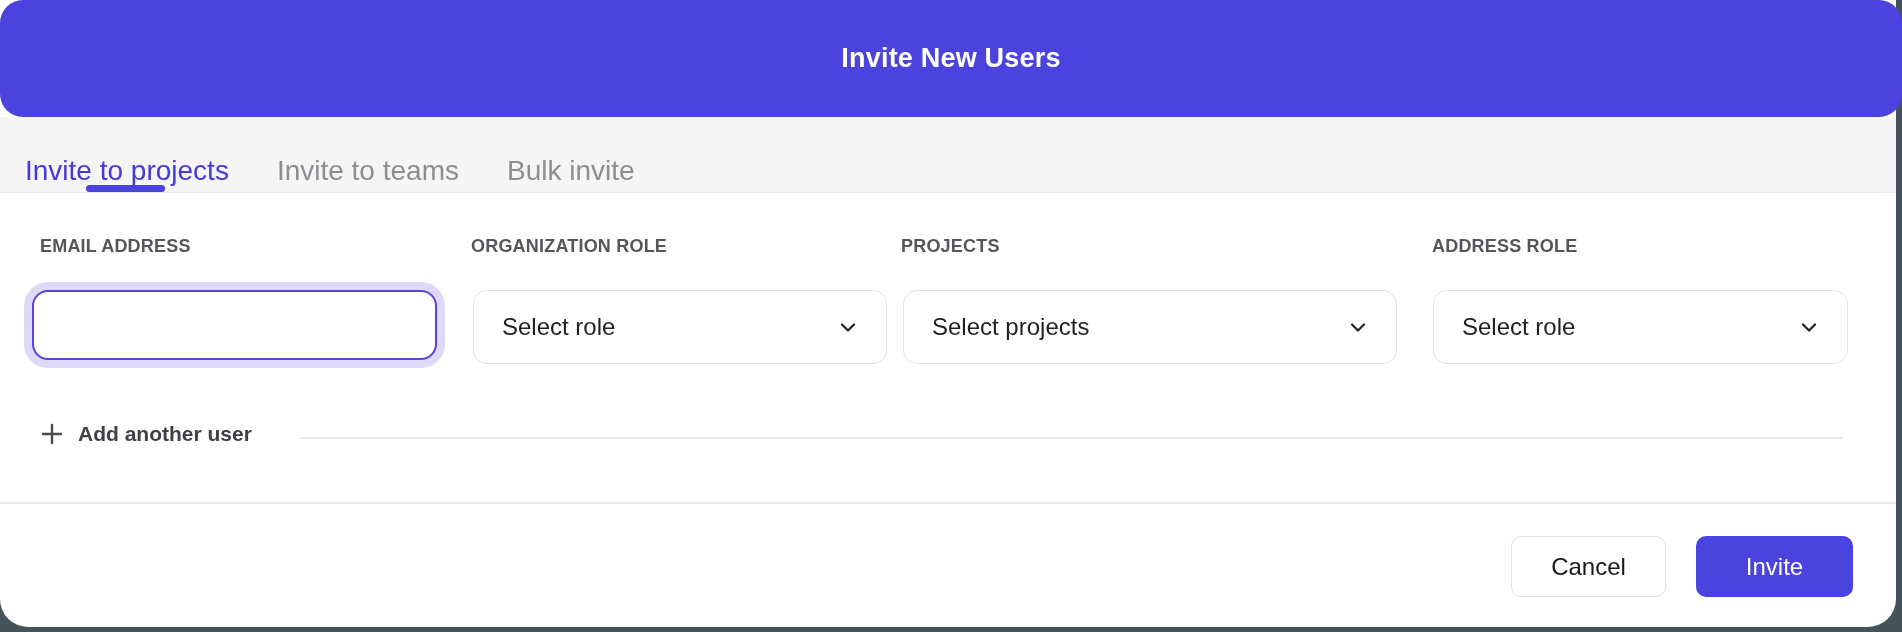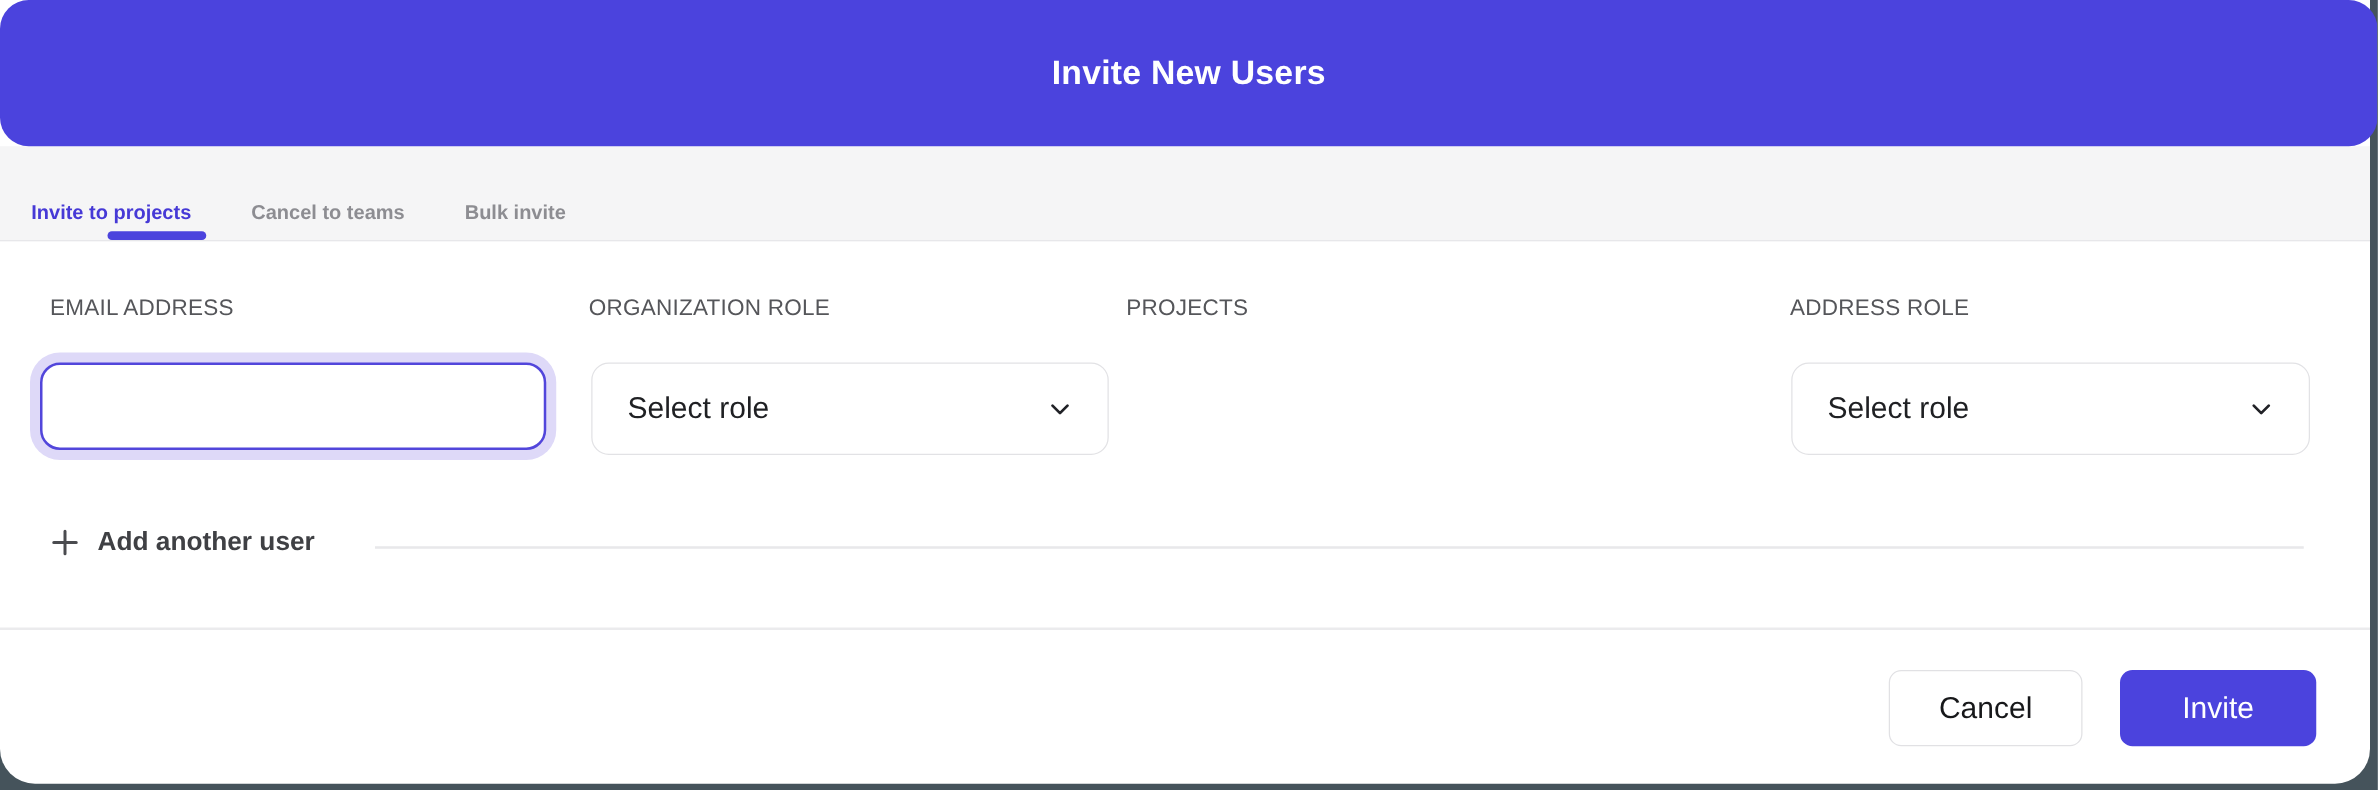--- a/index.html
+++ b/index.html
@@ -13,25 +13,25 @@
   *{margin:0;padding:0;box-sizing:border-box;}
   html,body{background:var(--backdrop);}
   body{font-family:"Liberation Sans", sans-serif;}
   .stage{position:relative;width:1902px;height:632px;background:var(--backdrop);overflow:hidden;}
   .modal{position:absolute;left:0;top:0;width:1896px;height:627px;background:#ffffff;border-radius:0 0 28px 28px;}
   
   .header{position:absolute;left:0;top:0;width:1902px;height:117px;background:var(--primary);display:flex;align-items:center;justify-content:center;z-index:3;border-radius:23px;}
   .header-title{color:#ffffff;font-size:27px;font-weight:700;letter-spacing:.2px;}
   
   .tabbar{position:absolute;left:0;top:117px;width:1896px;height:76px;background:var(--tabbar-bg);border-bottom:1px solid #e7e7ea;display:flex;align-items:center;gap:48px;padding-left:25px;}
-  .tab{font-size:16px;font-weight:700;color:#8d8d92;cursor:pointer;white-space:nowrap;margin-top:32px;}
+  .tab{font-size:28px;font-weight:400;color:#8d8d92;cursor:pointer;white-space:nowrap;margin-top:32px;}
   .tab.active{color:var(--active-tab);}
   .tab-underline{position:absolute;left:86px;bottom:0;width:79px;height:7px;border-radius:4px;background:var(--primary);}
   
-  .field-label{position:absolute;top:236px;font-size:18px;font-weight:400;letter-spacing:.2px;color:#55565a;white-space:nowrap;}
+  .field-label{position:absolute;top:236px;font-size:18px;font-weight:700;letter-spacing:.2px;color:#55565a;white-space:nowrap;}
   .lbl-email{left:40px;}
   .lbl-orgrole{left:471px;}
   .lbl-projects{left:901px;}
   .lbl-projrole{left:1432px;}
   
   .email-halo{position:absolute;left:24px;top:282px;width:421px;height:86px;background:var(--focus-halo);border-radius:24px;padding:8px;}
   .email-input{width:100%;height:100%;border:2px solid var(--focus-border);border-radius:16px;background:#ffffff;outline:none;font-size:24px;padding:0 20px;color:#1f2023;font-family:"Liberation Sans", sans-serif;}
   
   .select{position:absolute;top:290px;height:74px;background:#ffffff;border:1px solid #e2e2e5;border-radius:14px;display:flex;align-items:center;justify-content:space-between;padding:0 26px 0 28px;cursor:pointer;gap:45px;}
   .sel-orgrole{left:473px;width:414px;}
@@ -50,21 +50,21 @@
   .btn-invite{left:1696px;width:157px;background:var(--primary);border:none;color:#ffffff;}
 </style>
 </head>
 <body>
 
 <div class="stage">
   <div class="modal">
 
     <div class="tabbar">
       <span class="tab active">Invite to projects</span>
-      <span class="tab">Cancel to teams</span>
+      <span class="tab">Invite to teams</span>
       <span class="tab">Bulk invite</span>
       <div class="tab-underline"></div>
     </div>
 
     <div class="field-label lbl-email">EMAIL ADDRESS</div>
     <div class="field-label lbl-orgrole">ORGANIZATION ROLE</div>
     <div class="field-label lbl-projects">PROJECTS</div>
     <div class="field-label lbl-projrole">ADDRESS ROLE</div>
 
     <div class="email-halo">
@@ -73,20 +73,28 @@
 
     <div class="select sel-orgrole">
       <span class="select-value">Select role</span>
       <span class="chevron">
         <svg width="24" height="24" viewBox="0 0 24 24" fill="none">
             <path d="M6 9.5l6 6 6-6" stroke="#212227" stroke-width="2.2" stroke-linecap="round" stroke-linejoin="round"></path>
           </svg>
       </span>
     </div>
 
+    <div class="select sel-projects">
+      <span class="select-value">Select projects</span>
+      <span class="chevron">
+        <svg width="24" height="24" viewBox="0 0 24 24" fill="none">
+            <path d="M6 9.5l6 6 6-6" stroke="#212227" stroke-width="2.2" stroke-linecap="round" stroke-linejoin="round"></path>
+          </svg>
+      </span>
+    </div>
 
     <div class="select sel-projrole">
       <span class="select-value">Select role</span>
       <span class="chevron">
         <svg width="24" height="24" viewBox="0 0 24 24" fill="none">
             <path d="M6 9.5l6 6 6-6" stroke="#212227" stroke-width="2.2" stroke-linecap="round" stroke-linejoin="round"></path>
           </svg>
       </span>
     </div>
 

